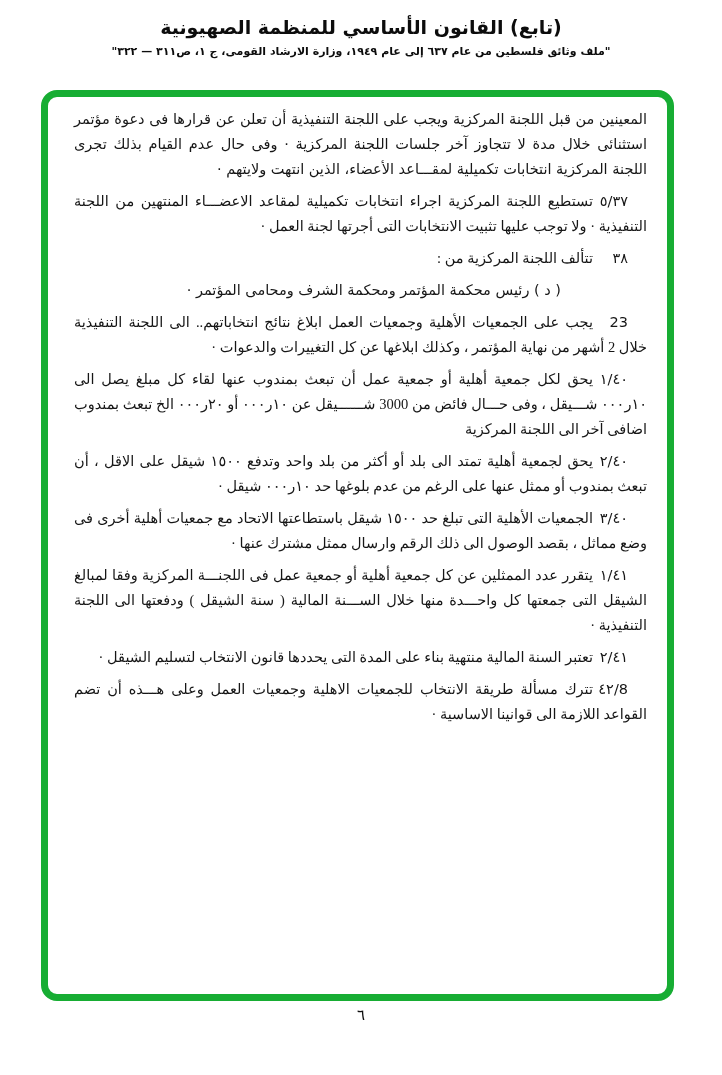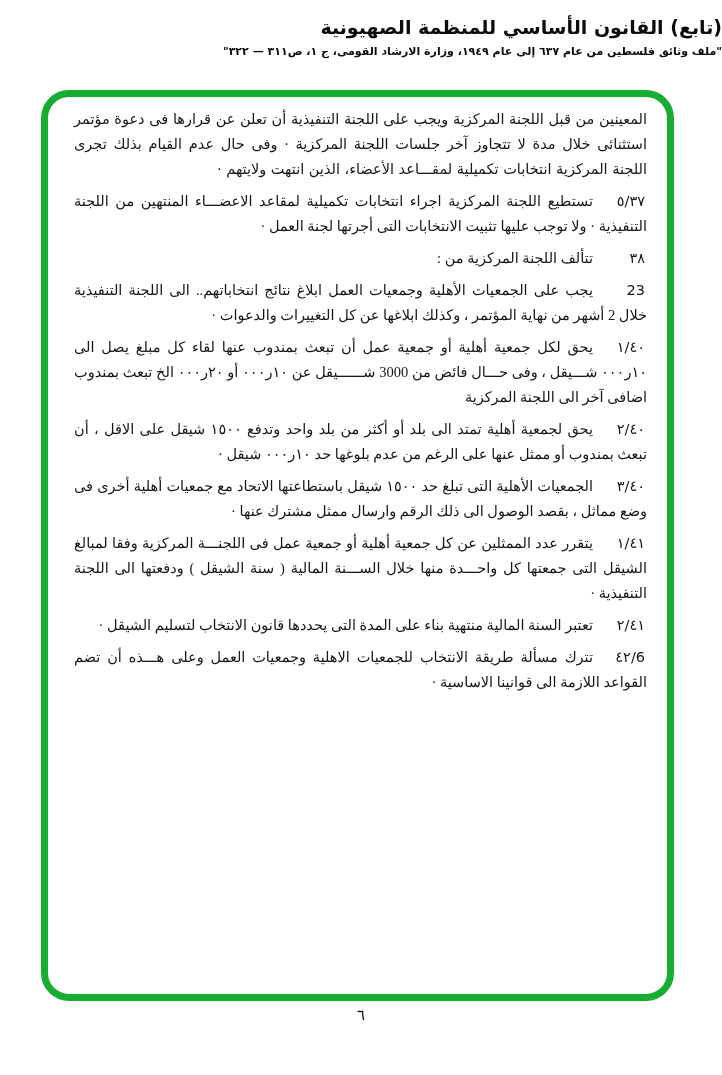--- a/index.html
+++ b/index.html
@@ -6,21 +6,21 @@
   .page {
     position: relative;
     width: 722px;
     height: 1075px;
     background: #ffffff;
     overflow: hidden;
     direction: rtl;
     font-family: "DejaVu Sans", sans-serif;
     color: #141414;
   }
-  .doc-header { text-align: right; }
+  .doc-header { text-align: center; }
   .doc-title {
     margin: 0;
     padding-top: 16px;
     font-size: 19px;
     font-weight: bold;
     color: #0c0c0c;
     letter-spacing: 0.2px;
   }
   .doc-subtitle {
     margin-top: 7px;
@@ -42,21 +42,21 @@
   .clauses {
     padding: 10px 20px 0 26px;
     font-size: 14.5px;
     line-height: 25px;
     text-align: justify;
     color: #161616;
   }
   .clause { position: relative; margin: 0 0 7px 0; }
   .clause .num {
     position: absolute;
-    right: 2px;
+    right: 19px;
     top: 0;
     white-space: nowrap;
   }
   .clause .body { margin: 0; }
   .clause.numbered .body { text-indent: 54px; font-family: Liberation Serif, serif; }
   .clause.ind-1 { margin-right: 44px; }
   .clause.ind-2 { margin-right: 86px; }
   .clause.ind-3 { margin-right: 126px; }
   .clause.ind-1 .body, .clause.ind-2 .body, .clause.ind-3 .body {
     padding-right: 30px;
@@ -75,40 +75,44 @@
 </head>
 <body>
 
 <div class="page" style="color: rgb(22, 22, 22);">
 
   <header class="doc-header">
     <h1 class="doc-title">(تابع) القانون الأساسي للمنظمة الصهيونية</h1>
     <div class="doc-subtitle">"ملف وثائق فلسطين من عام ٦٣٧ إلى عام ١٩٤٩، وزارة الارشاد القومى، ج ١، ص٣١١ — ٣٢٢"</div>
   </header>
 
-  <div class="frame" style="border-color: rgb(23, 173, 51); border-radius: 28px;">
+  <div class="frame" style="border-color: rgb(23, 173, 51);">
     <div class="clauses" id="clause-list">
   <div class="clause ind-0">
 
     <p class="body">المعينين من قبل اللجنة المركزية ويجب على اللجنة التنفيذية أن تعلن عن قرارها فى دعوة مؤتمر استثنائى خلال مدة لا تتجاوز آخر جلسات اللجنة المركزية · وفى حال عدم القيام بذلك تجرى اللجنة المركزية انتخابات تكميلية لمقـــاعد الأعضاء، الذين انتهت ولايتهم ·</p>
   </div>
 
   <div class="clause ind-0 numbered">
     <span class="num">٥/٣٧</span>
     <p class="body">تستطيع اللجنة المركزية اجراء انتخابات تكميلية لمقاعد الاعضـــاء المنتهين من اللجنة التنفيذية · ولا توجب عليها تثبيت الانتخابات التى أجرتها لجنة العمل ·</p>
   </div>
 
   <div class="clause ind-0 numbered">
     <span class="num">٣٨</span>
     <p class="body">تتألف اللجنة المركزية من :</p>
   </div>
 
 
 
 
+  <div class="clause ind-2">
+
+    <p class="body">( د ) رئيس محكمة المؤتمر ومحكمة الشرف ومحامى المؤتمر ·</p>
+  </div>
 
 
   <div class="clause ind-0 numbered">
     <span class="num">23</span>
     <p class="body">يجب على الجمعيات الأهلية وجمعيات العمل ابلاغ نتائج انتخاباتهم.. الى اللجنة التنفيذية خلال 2 أشهر من نهاية المؤتمر ، وكذلك ابلاغها عن كل التغييرات والدعوات ·</p>
   </div>
 
   <div class="clause ind-0 numbered">
     <span class="num">١/٤٠</span>
     <p class="body">يحق لكل جمعية أهلية أو جمعية عمل أن تبعث بمندوب عنها لقاء كل مبلغ يصل الى ١٠ر٠٠٠ شـــيقل ، وفى حـــال فائض من 3000 شــــــيقل عن ١٠ر٠٠٠ أو ٢٠ر٠٠٠ الخ تبعث بمندوب اضافى آخر الى اللجنة المركزية</p>
@@ -128,21 +132,21 @@
     <span class="num">١/٤١</span>
     <p class="body">يتقرر عدد الممثلين عن كل جمعية أهلية أو جمعية عمل فى اللجنـــة المركزية وفقا لمبالغ الشيقل التى جمعتها كل واحـــدة منها خلال الســـنة المالية ( سنة الشيقل ) ودفعتها الى اللجنة التنفيذية ·</p>
   </div>
 
   <div class="clause ind-0 numbered">
     <span class="num">٢/٤١</span>
     <p class="body">تعتبر السنة المالية منتهية بناء على المدة التى يحددها قانون الانتخاب لتسليم الشيقل ·</p>
   </div>
 
   <div class="clause ind-0 numbered">
-    <span class="num">6/٤٢</span>
+    <span class="num">8/٤٢</span>
     <p class="body">تترك مسألة طريقة الانتخاب للجمعيات الاهلية وجمعيات العمل وعلى هـــذه أن تضم القواعد اللازمة الى قوانينا الاساسية ·</p>
   </div>
 </div>
   </div>
 
   <div class="page-number">٦</div>
 
 </div>
 
 </body></html>

